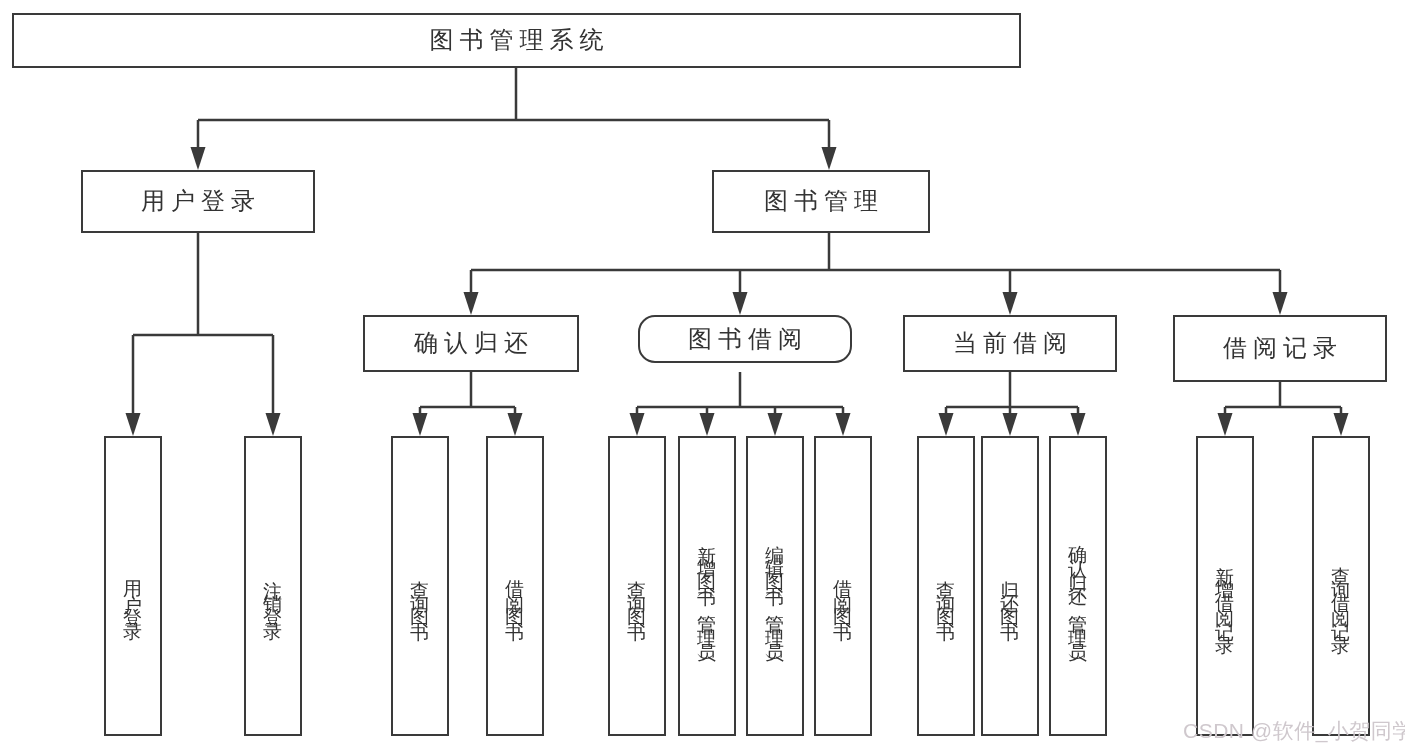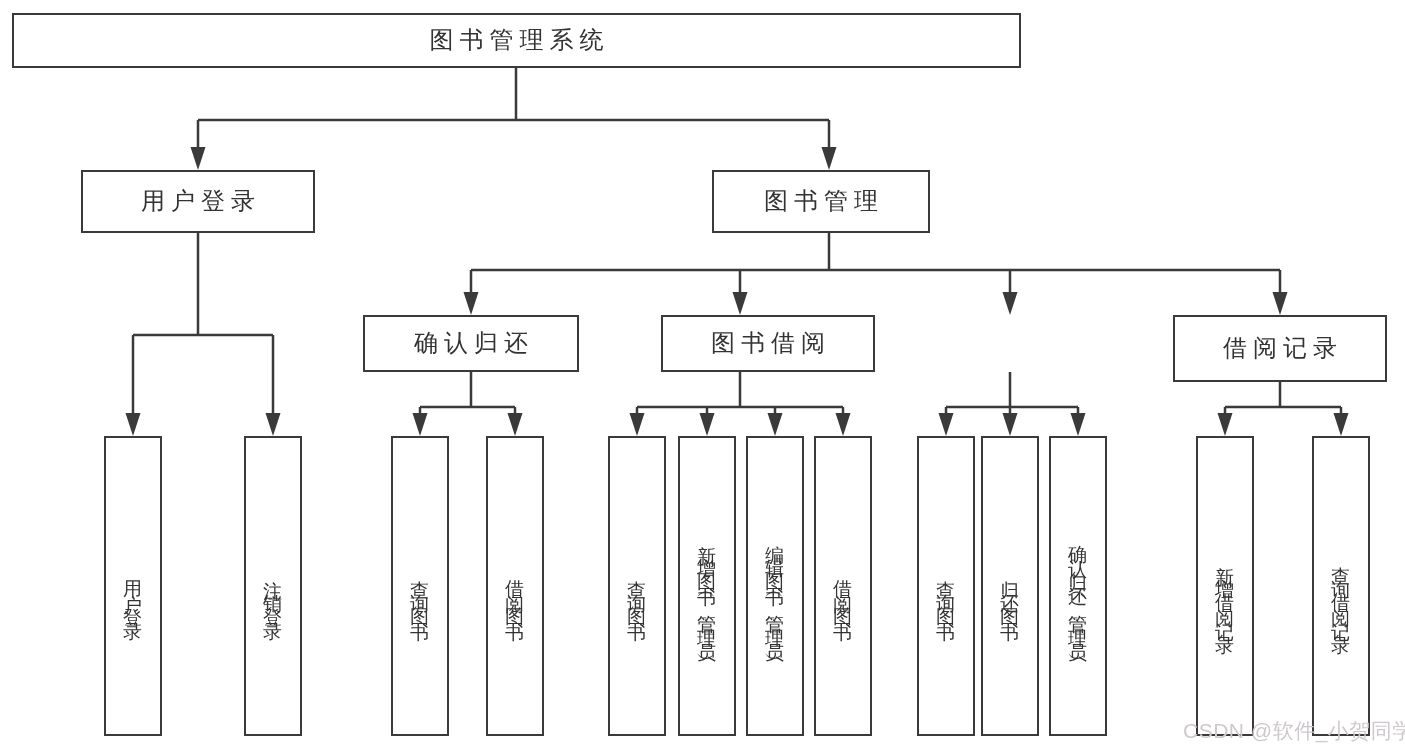--- a/index.html
+++ b/index.html
@@ -100,22 +100,25 @@
   <div class="box h" style="left:81px; top:170px; width:234px; height:63px;">
     <span>用户登录</span>
   </div>
   <div class="box h" style="left:712px; top:170px; width:218px; height:63px;">
     <span>图书管理</span>
   </div>
 
   <div class="box h" style="left:363px; top:315px; width:216px; height:57px;">
     <span>确认归还</span>
   </div>
-  <div class="box h" style="left:661px; top:315px; width:214px; height:57px;">
+  <div class="box h" style="left:638px; top:315px; width:214px; height:48px;border-radius:17px;">
     <span>图书借阅</span>
+  </div>
+  <div class="box h" style="left:903px; top:315px; width:214px; height:57px;">
+    <span>当前借阅</span>
   </div>
   <div class="box h" style="left:1173px; top:315px; width:214px; height:67px;">
     <span>借阅记录</span>
   </div>
 
   <div class="box v" style="left:104px;">
     <span>用户登录</span>
   </div>
   <div class="box v" style="left:244px;">
     <span>注销登录</span>

